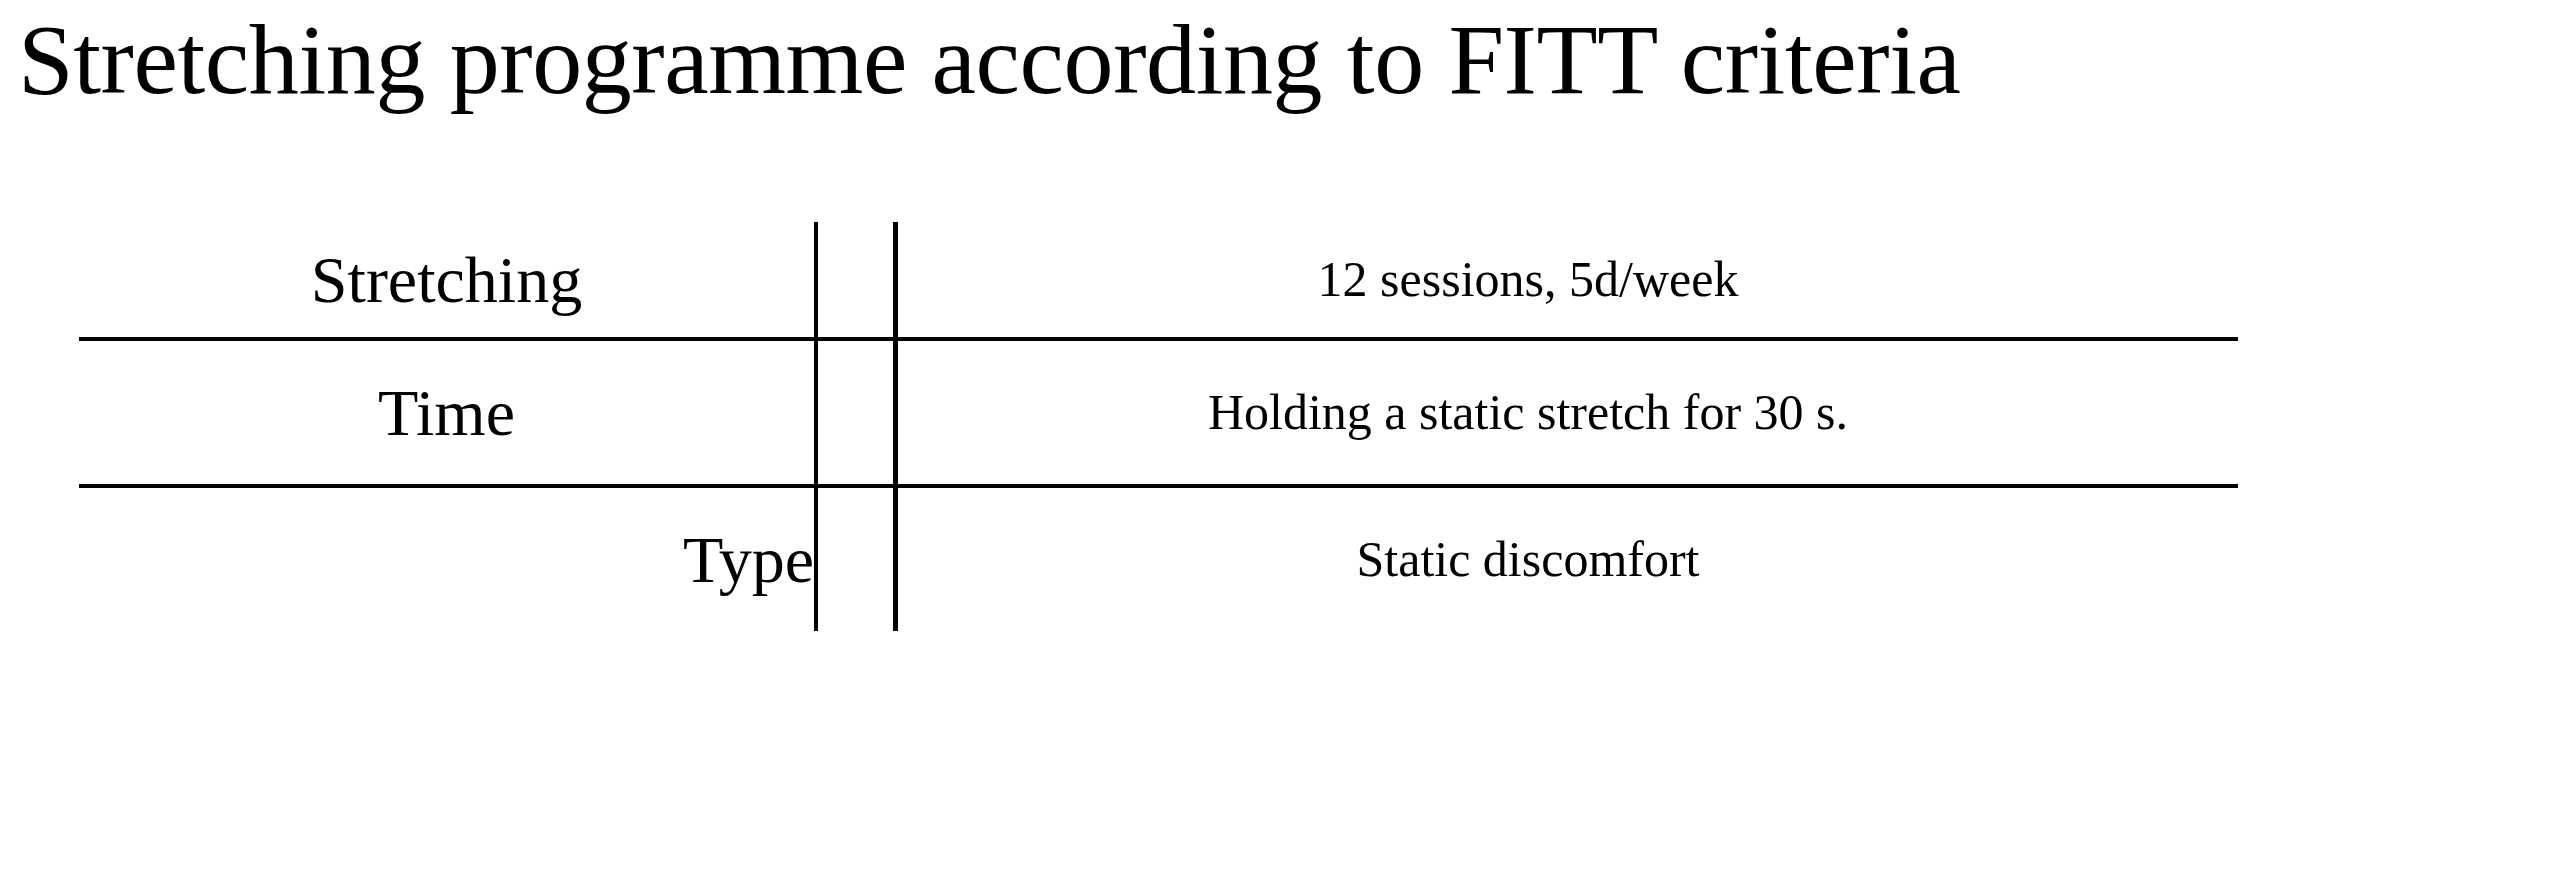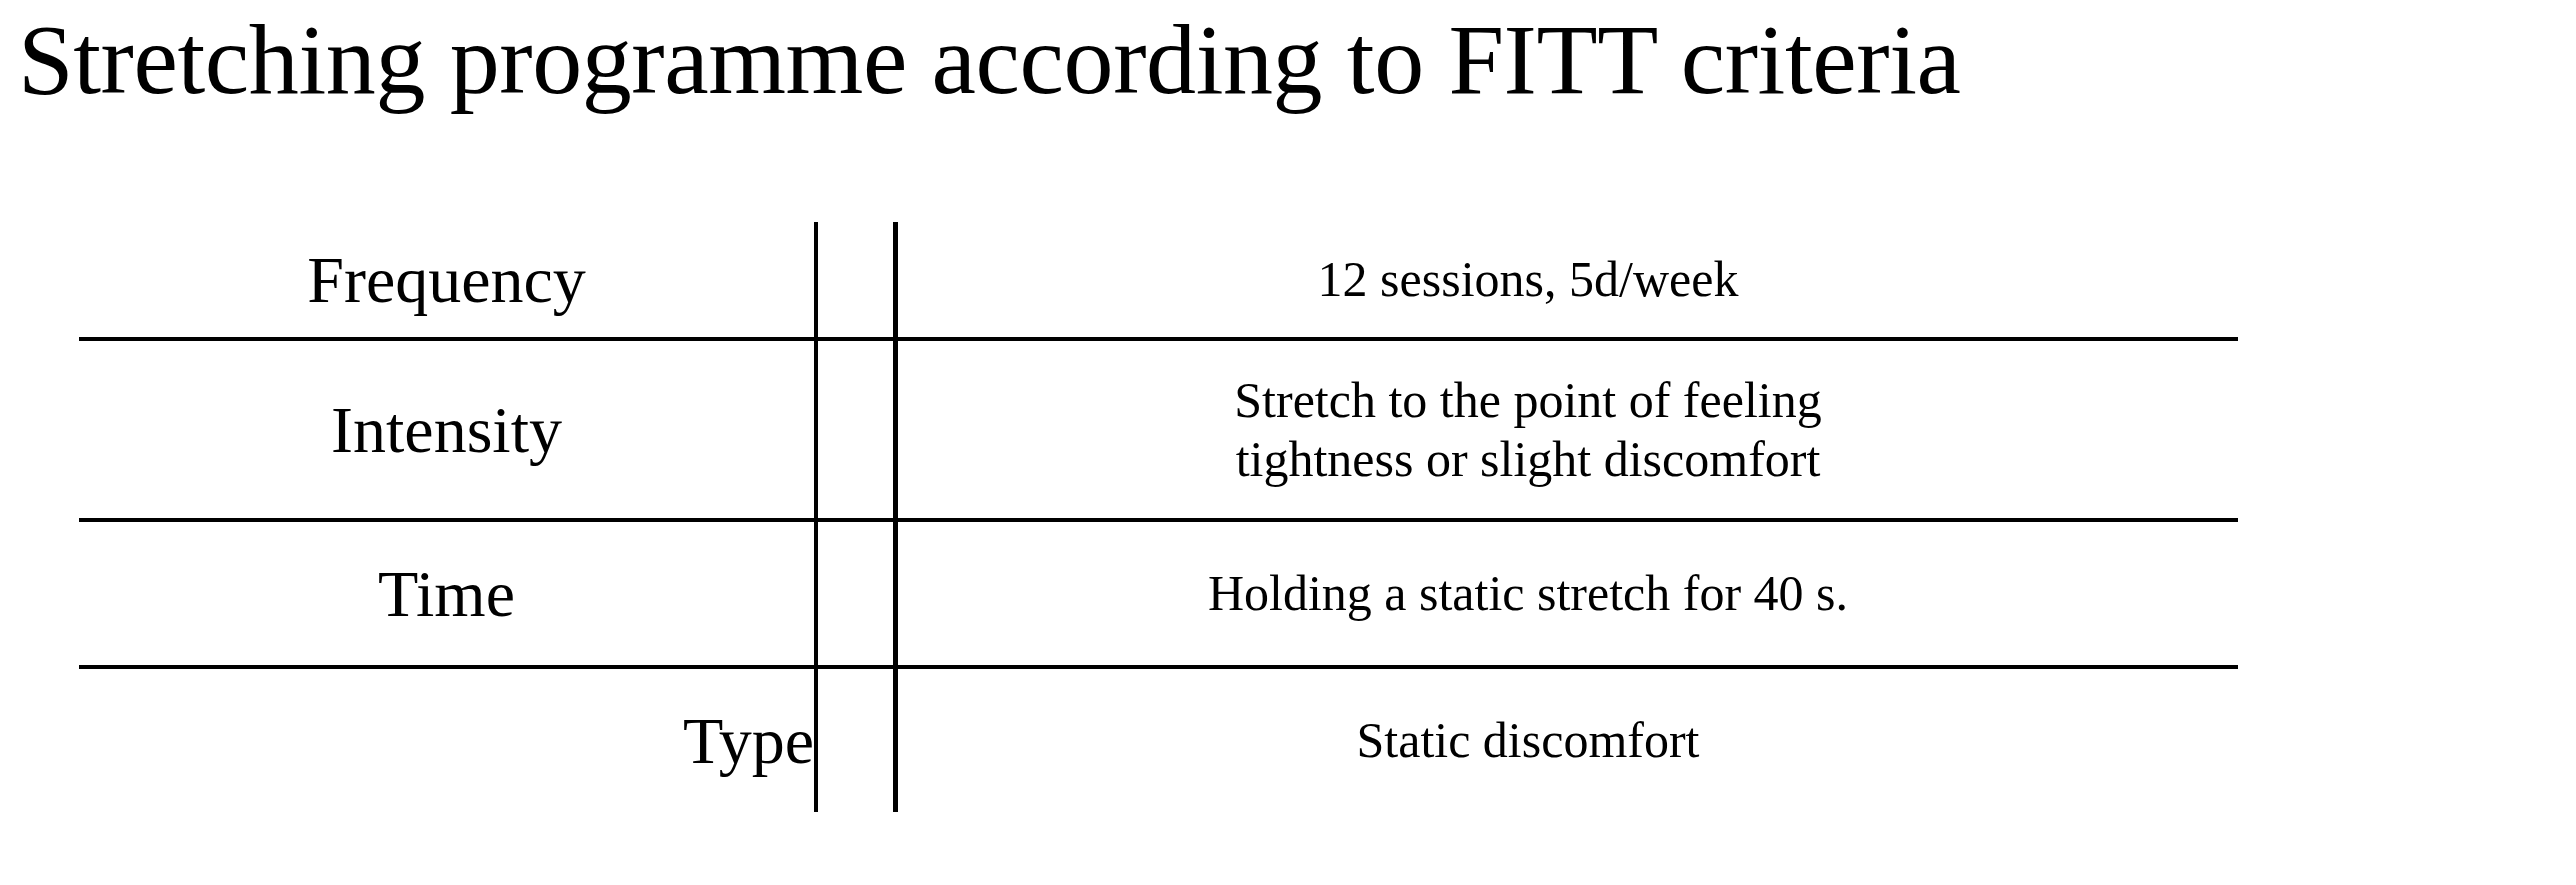--- a/index.html
+++ b/index.html
@@ -96,36 +96,29 @@
 <body>
 
 <div class="page">
 
   <div class="title">Stretching programme according to FITT criteria</div>
 
   <div class="table-wrap">
     <table class="fitt">
       <tbody>
         <tr class="row row-freq">
-          <td class="label">Frequency</td>
+          <td class="label">Stretching</td>
           <td class="value">
             <span class="line">12 sessions, 5d/week</span>
-          </td>
-        </tr>
-        <tr class="row row-int">
-          <td class="label">Intensity</td>
-          <td class="value">
-            <span class="line">Stretch to the point of feeling</span>
-            <span class="line">tightness or slight discomfort</span>
           </td>
         </tr>
         <tr class="row row-time">
           <td class="label">Time</td>
           <td class="value">
-            <span class="line">Holding a static stretch for 40 s.</span>
+            <span class="line">Holding a static stretch for 30 s.</span>
           </td>
         </tr>
         <tr class="row row-type">
           <td class="label">Type</td>
           <td class="value">
             <span class="line">Static discomfort</span>
           </td>
         </tr>
       </tbody>
     </table>

